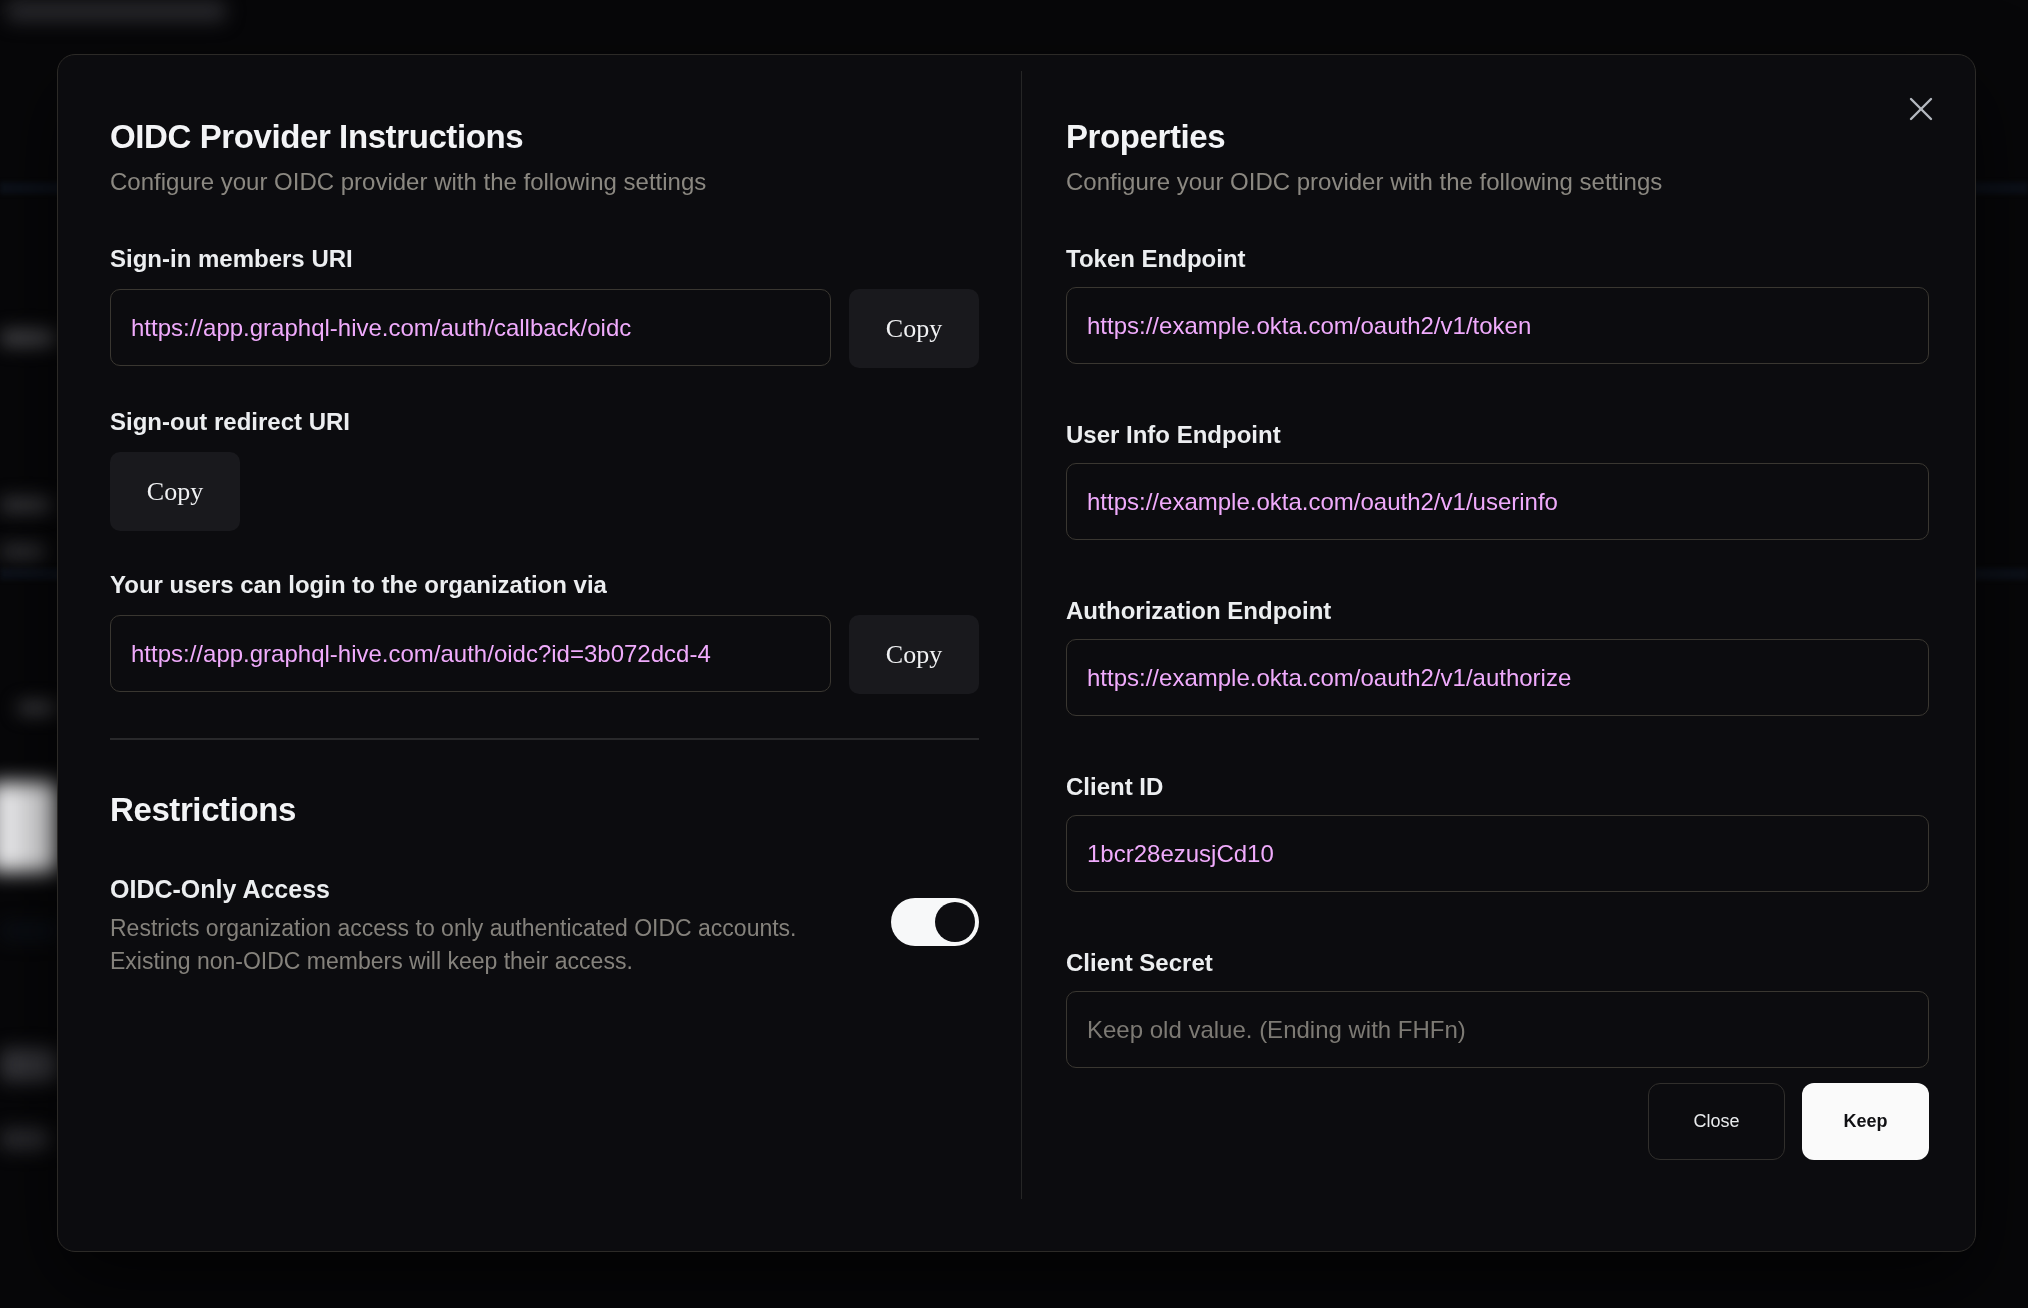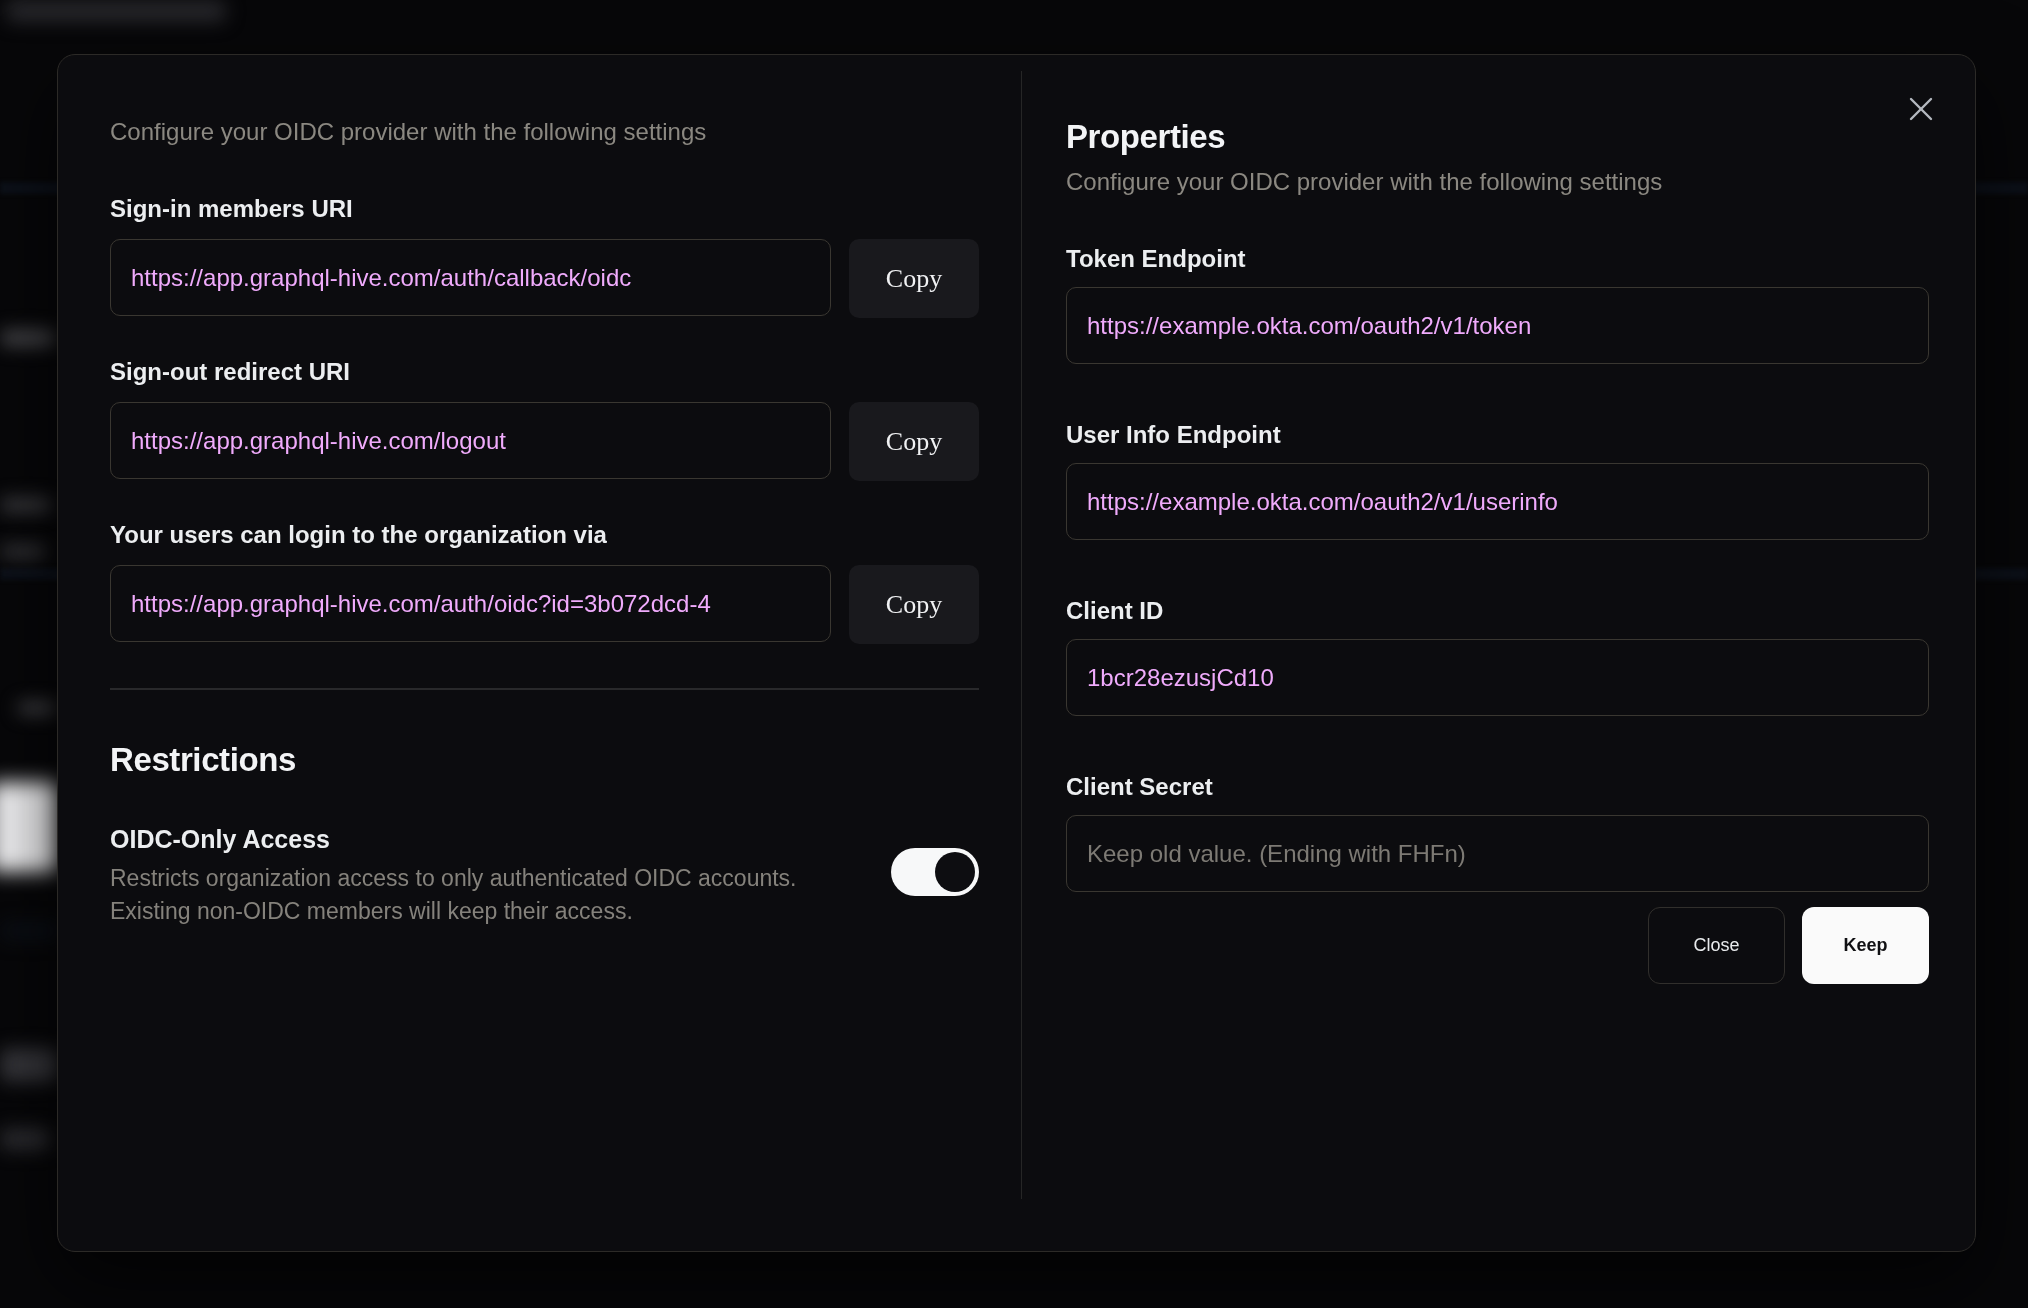--- a/index.html
+++ b/index.html
@@ -102,34 +102,34 @@
   <div class="modal">
 
     <button class="close-x" aria-label="close">
       <svg width="28" height="28" viewBox="0 0 28 28">
         <line x1="4" y1="4" x2="24" y2="24" stroke="#b4b8bf" stroke-width="2.4" stroke-linecap="round"></line>
         <line x1="24" y1="4" x2="4" y2="24" stroke="#b4b8bf" stroke-width="2.4" stroke-linecap="round"></line>
       </svg>
     </button>
 
     <div class="col-left">
+      <h2 class="section-title">OIDC Provider Instructions</h2>
       <div class="subtitle">Configure your OIDC provider with the following settings</div>
 
       <div class="lgroup">
         <div class="field-label">Sign-in members URI</div>
         <div class="field-row">
           <input class="text-input" type="text" value="https://app.graphql-hive.com/auth/callback/oidc" style="">
           <button class="copy-btn">Copy</button>
         </div>
       </div>
 
       <div class="lgroup">
         <div class="field-label">Sign-out redirect URI</div>
         <div class="field-row">
-          <input class="text-input" type="text" value="https://app.graphql-hive.com/logout" style="">
           <button class="copy-btn">Copy</button>
         </div>
       </div>
 
       <div class="lgroup" style="margin-bottom:40px;">
         <div class="field-label">Your users can login to the organization via</div>
         <div class="field-row">
           <input class="text-input" type="text" value="https://app.graphql-hive.com/auth/oidc?id=3b072dcd-4" style="">
           <button class="copy-btn">Copy</button>
         </div>
@@ -162,20 +162,24 @@
       <div class="rgroup">
         <div class="field-label">Token Endpoint</div>
         <input class="text-input" type="text" value="https://example.okta.com/oauth2/v1/token" style="">
       </div>
 
       <div class="rgroup">
         <div class="field-label">User Info Endpoint</div>
         <input class="text-input" type="text" value="https://example.okta.com/oauth2/v1/userinfo" style="">
       </div>
 
+      <div class="rgroup">
+        <div class="field-label">Authorization Endpoint</div>
+        <input class="text-input" type="text" value="https://example.okta.com/oauth2/v1/authorize" style="">
+      </div>
 
       <div class="rgroup">
         <div class="field-label">Client ID</div>
         <input class="text-input" type="text" value="1bcr28ezusjCd10" style="">
       </div>
 
       <div class="rgroup" style="margin-bottom:27px;">
         <div class="field-label">Client Secret</div>
         <input class="text-input" type="text" placeholder="Keep old value. (Ending with FHFn)" style="">
       </div>

